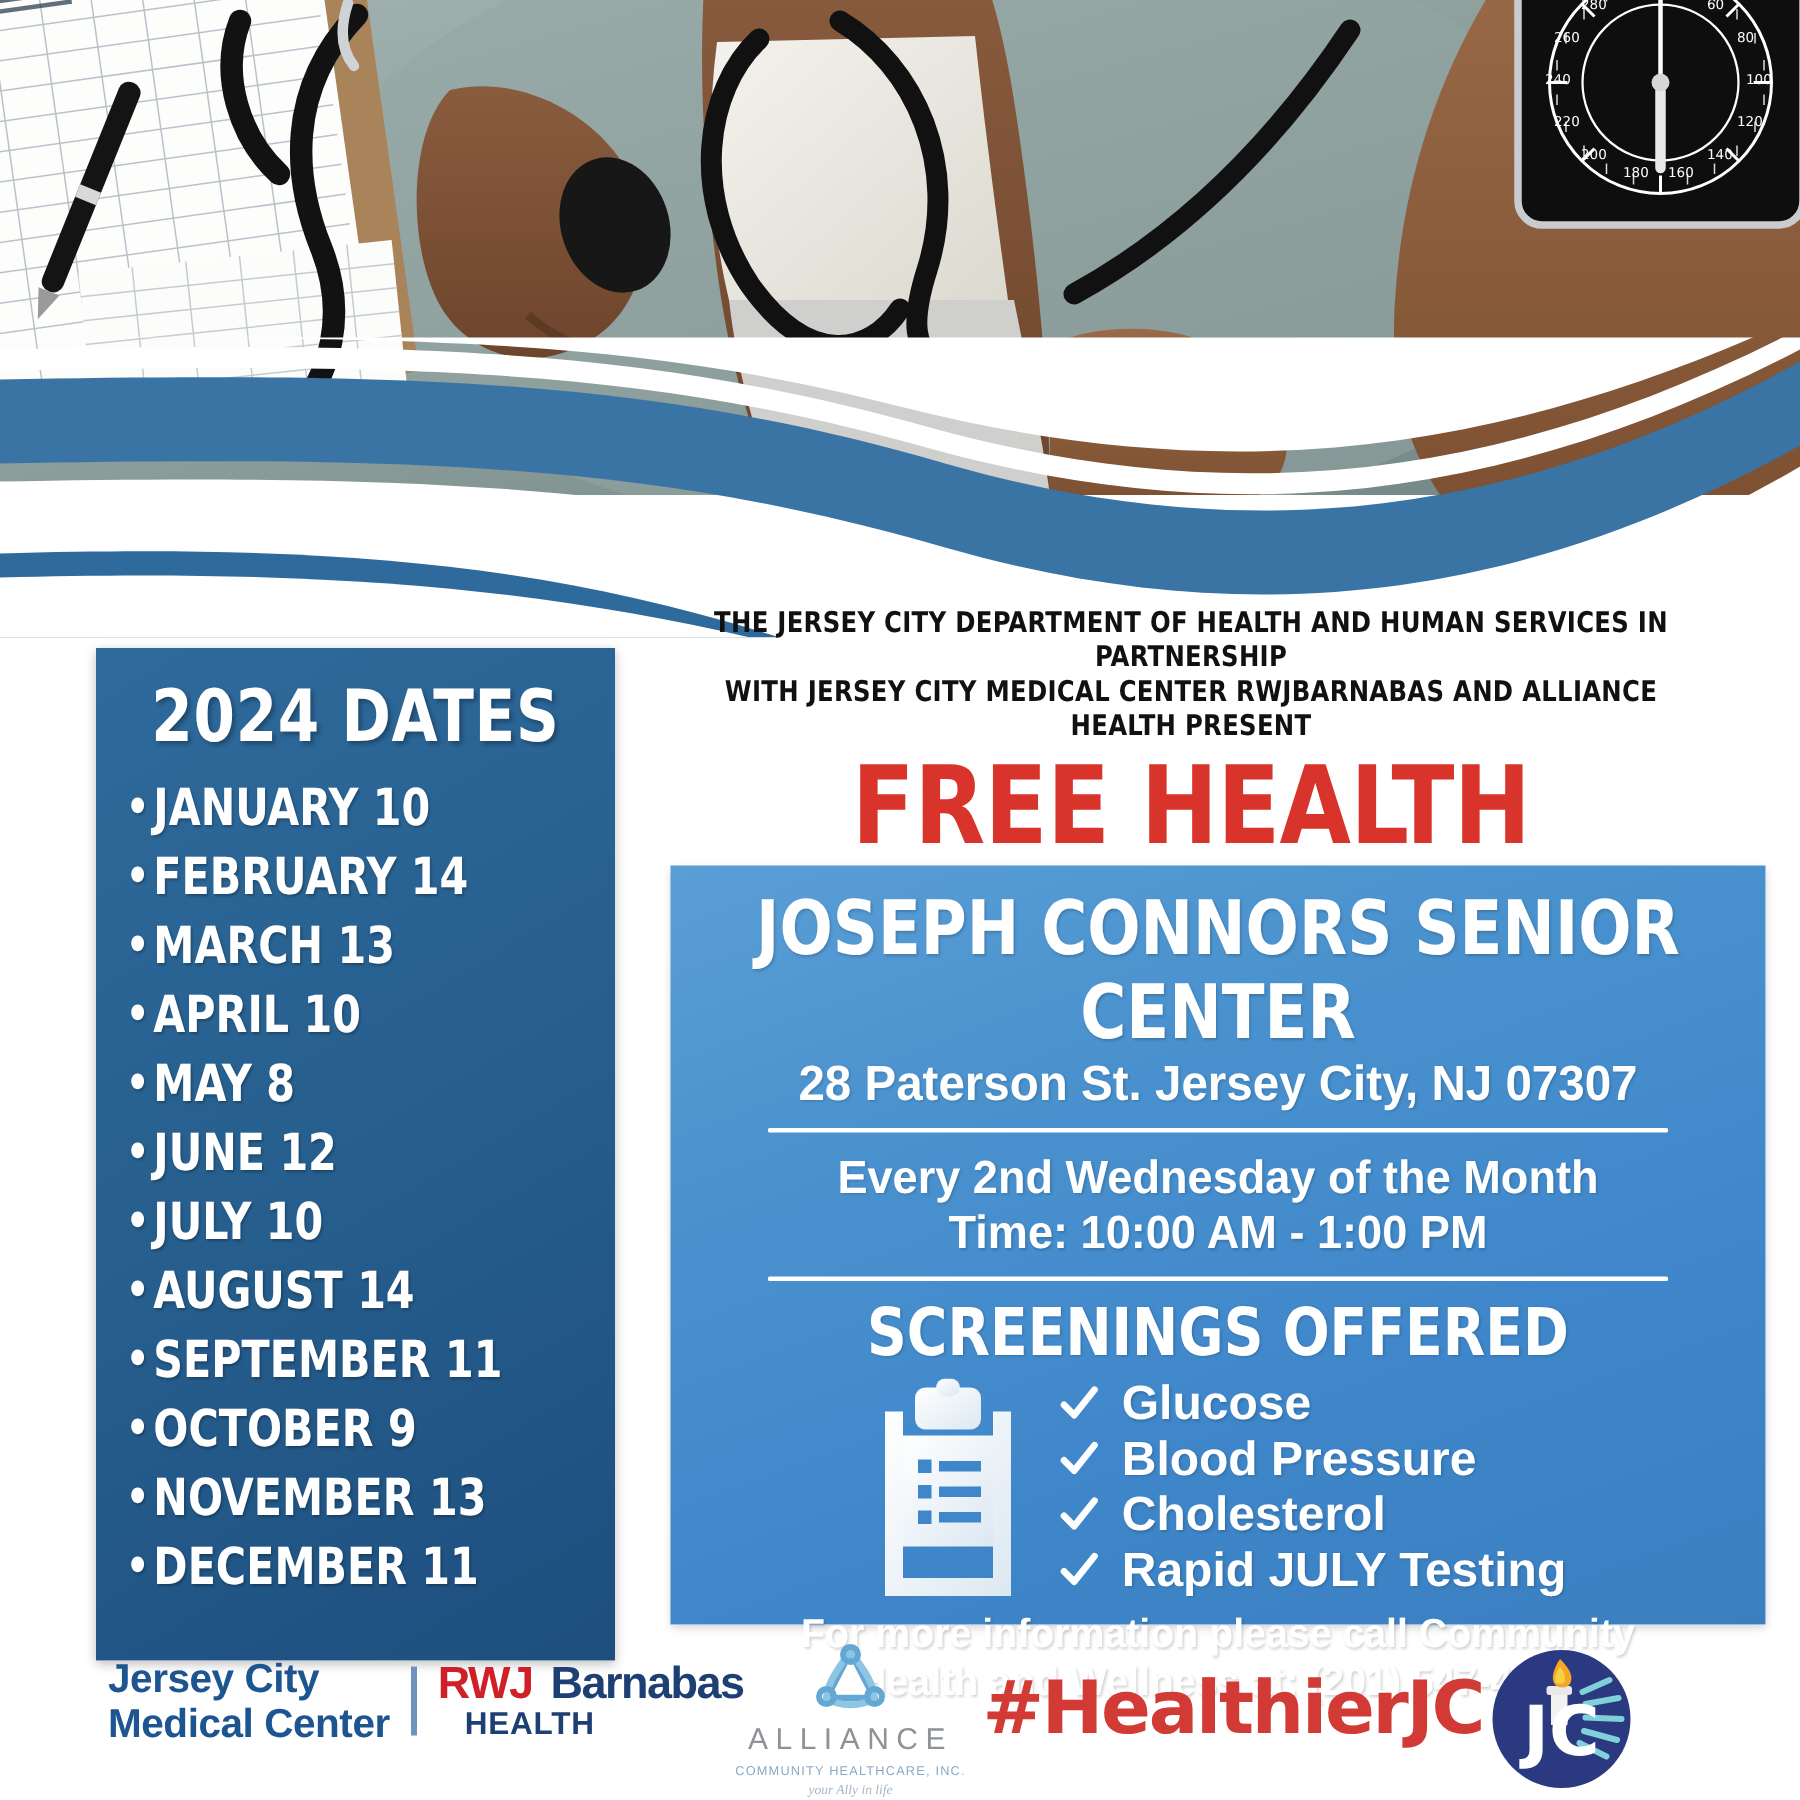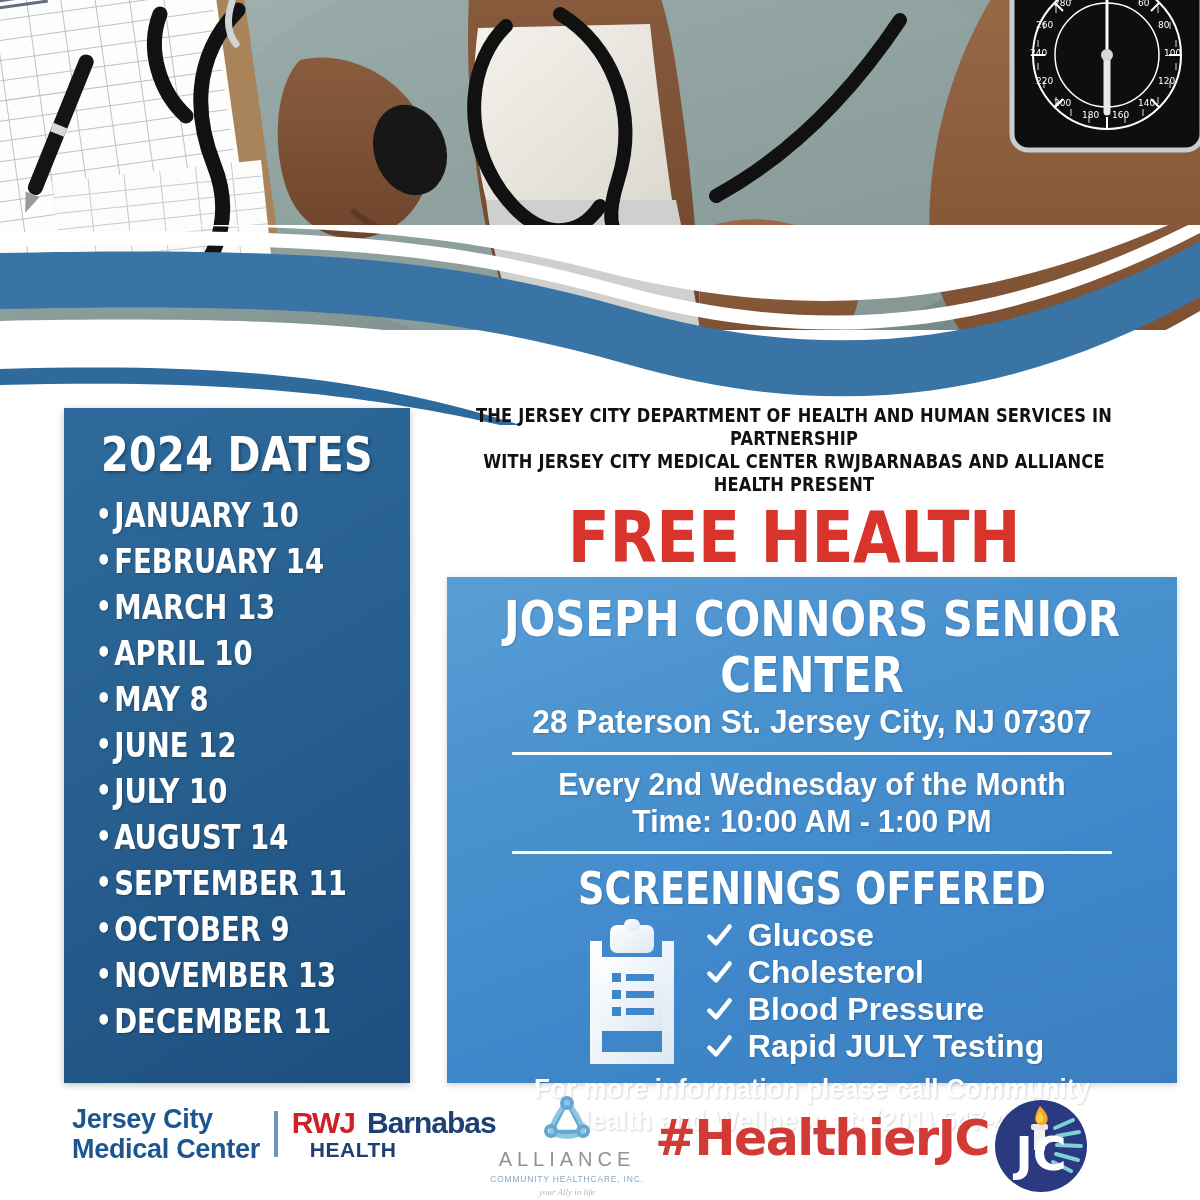--- a/index.html
+++ b/index.html
@@ -14,33 +14,33 @@
   
   .photo{position:absolute;left:0;top:0;width:1200px;height:330px;overflow:hidden;
     background:linear-gradient(160deg,#9fb0ae 0%,#879a99 40%,#6f8382 100%);}
   .photo svg{position:absolute;left:0;top:0;}
 
   
   .wave{position:absolute;left:0;top:225px;width:1200px;height:200px;}
 
   
   .dates-panel{
-    position:absolute;left:64px;top:408px;width:346px;height:675px;
+    position:absolute;left:64px;top:432px;width:346px;height:675px;
     background:linear-gradient(135deg,#2d6494 0%,#2a6architecture 0%,#27608f 35%,#1f5080 100%);
     background:linear-gradient(150deg,#2e6a9c 0%,#27608f 45%,#1d4e7e 100%);
     box-shadow:0 2px 7px rgba(0,0,0,.25);
   }
   .dates-title{
     color:#fff;text-align:center;margin:18px 0 6px 0;
     font-family:"DejaVu Sans Condensed","Liberation Sans Narrow","Liberation Sans",sans-serif;
     font-weight:bold;font-size:48px;letter-spacing:.5px;
     transform:scaleX(.92);
     text-shadow:2px 2px 3px rgba(0,0,0,.3);
   }
-  .dates-list{list-style:none;margin:0;padding:4px 0 0 32px;}
+  .dates-list{list-style:none;margin:0;padding:4px 0 0 20px;}
   .dates-list li{
     color:#fff;font-weight:bold;font-size:34px;line-height:45px;
     font-family:"DejaVu Sans Condensed","Liberation Sans Narrow","Liberation Sans",sans-serif;
     transform:scaleX(.9);transform-origin:left center;
     white-space:nowrap;text-shadow:1px 1px 2px rgba(0,0,0,.28);
   }
   .dates-list li .bullet{font-size:30px;vertical-align:2px;margin-right:3px;}
 
   
   .hdr{position:absolute;left:447px;top:404px;width:694px;}
@@ -319,27 +319,27 @@
         <li>
           <svg class="chk" viewBox="0 0 24 24">
               <path d="M3 13 L9 19 L21 4" fill="none" stroke="#ffffff" stroke-width="4" stroke-linecap="round" stroke-linejoin="round"></path>
             </svg>
           <span>Glucose</span>
         </li>
         <li>
           <svg class="chk" viewBox="0 0 24 24">
               <path d="M3 13 L9 19 L21 4" fill="none" stroke="#ffffff" stroke-width="4" stroke-linecap="round" stroke-linejoin="round"></path>
             </svg>
-          <span>Cholesterol</span>
+          <span>Blood Pressure</span>
         </li>
         <li>
           <svg class="chk" viewBox="0 0 24 24">
               <path d="M3 13 L9 19 L21 4" fill="none" stroke="#ffffff" stroke-width="4" stroke-linecap="round" stroke-linejoin="round"></path>
             </svg>
-          <span>Blood Pressure</span>
+          <span>Cholesterol</span>
         </li>
         <li>
           <svg class="chk" viewBox="0 0 24 24">
               <path d="M3 13 L9 19 L21 4" fill="none" stroke="#ffffff" stroke-width="4" stroke-linecap="round" stroke-linejoin="round"></path>
             </svg>
           <span>Rapid JULY Testing</span>
         </li>
       </ul>
     </div>
 

